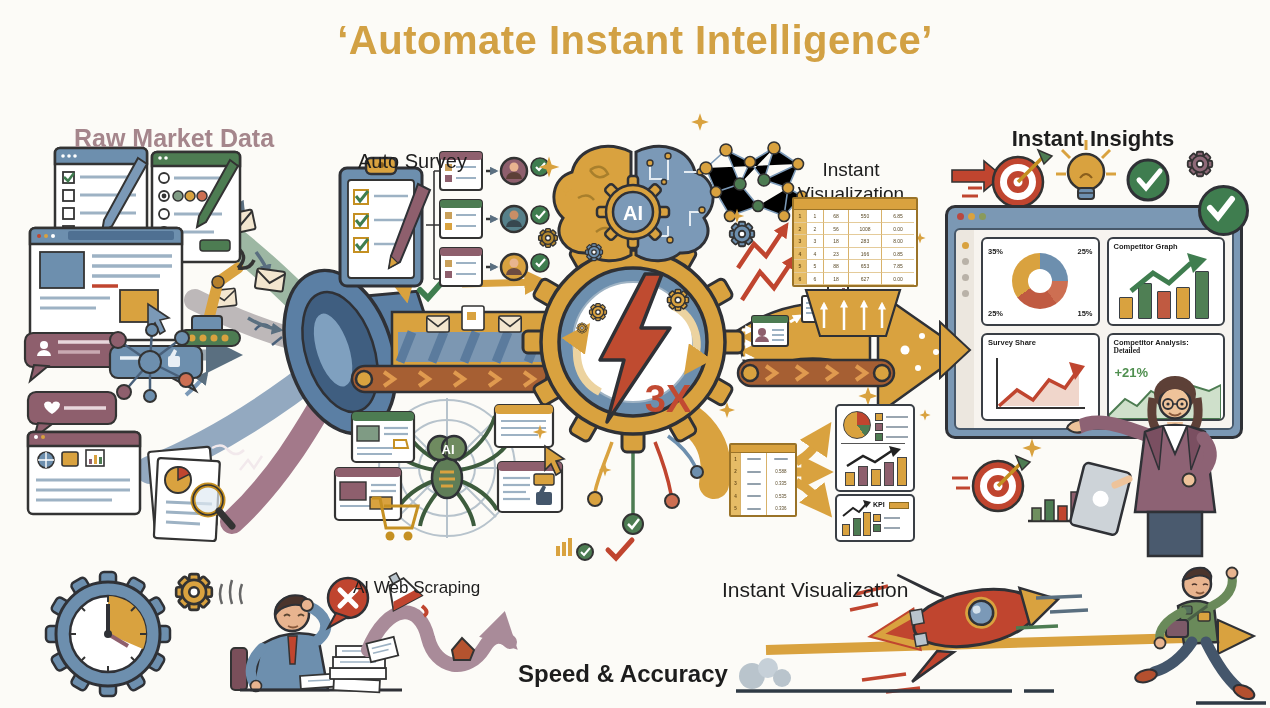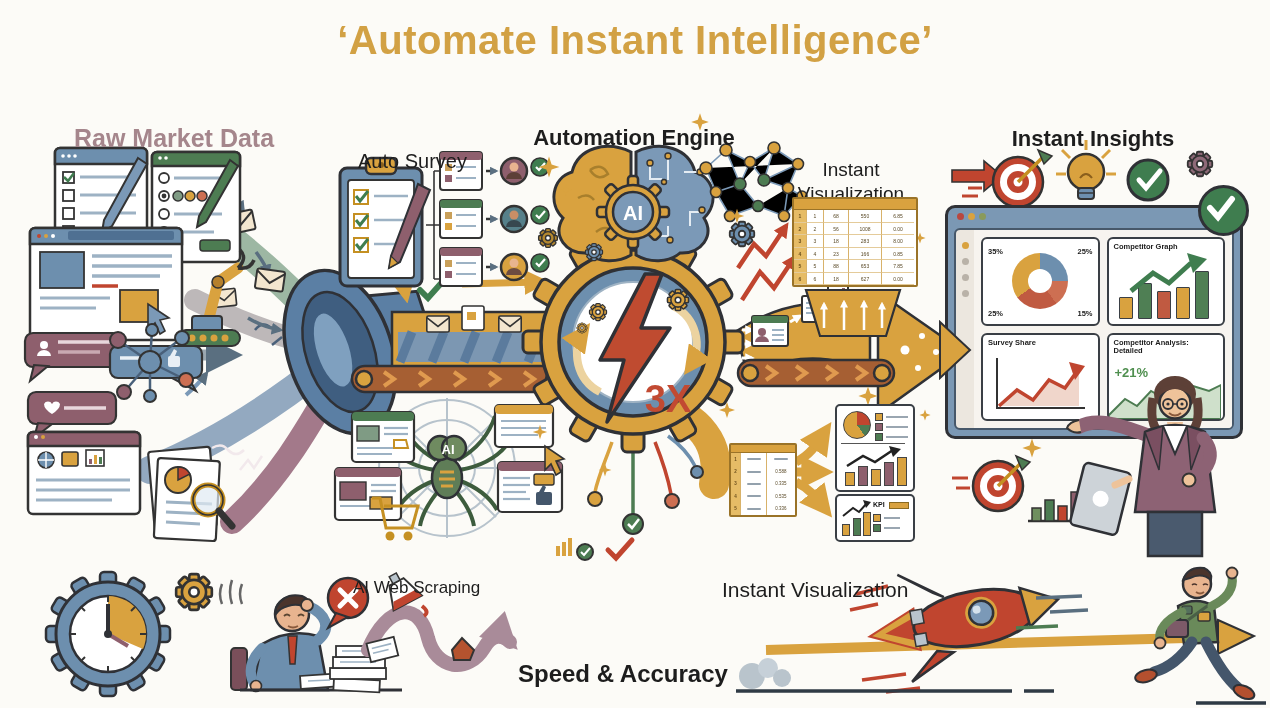--- a/index.html
+++ b/index.html
@@ -842,21 +842,20 @@
   <use href="#spark" transform="translate(925,415) scale(.7)"></use>
   <use href="#spark" transform="translate(605,470) scale(.8)"></use>
   <use href="#spark" transform="translate(727,410) scale(1.0)"></use>
   <use href="#spark" transform="translate(540,432) scale(.9)"></use>
 </g>
 </svg>
 
 <div class="abs ovl2 title">‘Automate Instant Intelligence’</div>
 <div class="abs ovl2 lbl l-raw">Raw Market Data</div>
 <div class="abs ovl2 lbl l-autosurvey">Auto Survey</div>
-<div class="abs ovl2 lbl l-engine">Automation Engine</div>
 <div class="abs ovl2 lbl ctr l-viztop">Instant Visualization</div>
 <div class="abs ovl2 lbl l-insights">Instant Insights</div>
 <div class="abs ovl2 lbl l-scrape">AI Web Scraping</div>
 <div class="abs ovl2 lbl l-vizbot">Instant Visualization</div>
 <div class="abs ovl2 lbl l-speed">Speed &amp; Accuracy</div>
 
 <div class="abs ovl2 sheet">
   <div class="hd"></div>
   <div class="srow">
         <div class="scell snum">1</div>
@@ -1032,21 +1031,21 @@
         <div class="db-ct">Survey Share</div>
         <svg class="abs" style="left:4px;bottom:3px;" width="104" height="62">
           <path d="M10,4 V54 H98" stroke="#333" stroke-width="2" fill="none"></path>
           <polygon points="12,52 30,36 46,46 62,26 78,34 92,16 92,52" fill="#f0d6cb"></polygon>
           <path d="M12,52 L30,36 L46,46 L62,26 L78,34 L88,20" stroke="#c0452f" stroke-width="3.5" fill="none"></path>
           <polygon points="82,8 98,12 88,26" fill="#c0452f"></polygon>
         </svg>
       </div>
       <div class="db-card">
         <div class="db-ct">Competitor Analysis:</div>
-        <div class="db-ct" style="padding-top:0;">Detailed</div>
+        <div class="db-ct" style="padding-top:0;font-family:Liberation Serif, serif;">Detailed</div>
         <div class="delta">+21%</div>
         <svg class="abs" style="left:0;bottom:0;" width="112" height="46">
           <polygon points="0,42 16,26 28,33 42,18 58,27 74,10 100,18 112,12 112,46 0,46" fill="#cfe0cb" stroke="#4d7c52" stroke-width="2"></polygon>
         </svg>
       </div>
     </div>
   </div>
 </div>
 <div class="abs ovl3 corner-check">
   <svg width="39" height="39">

